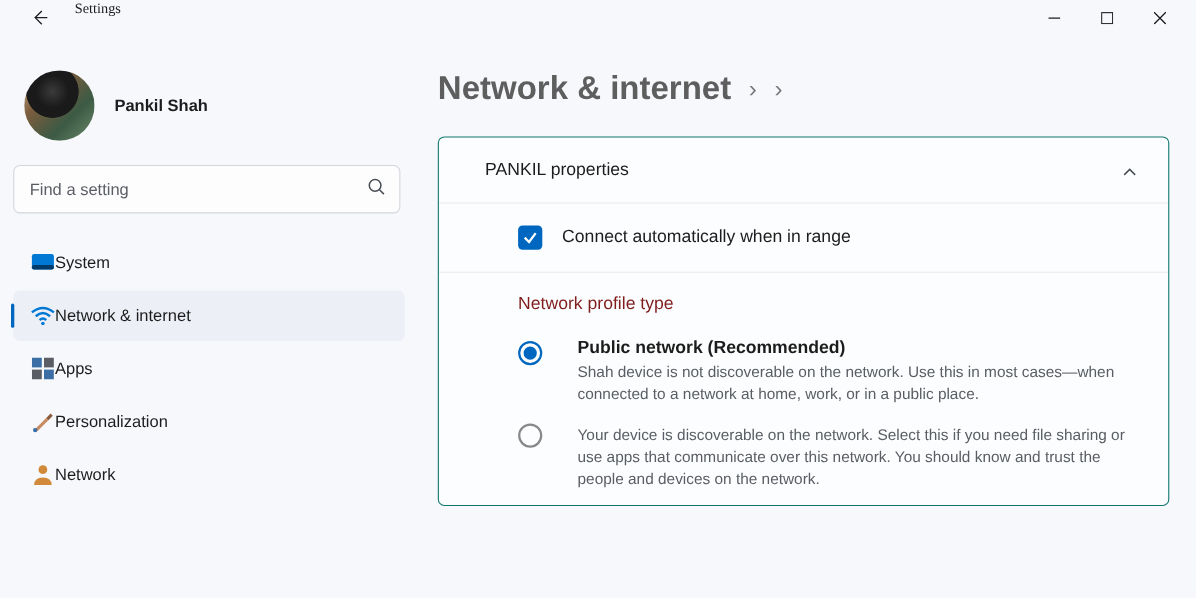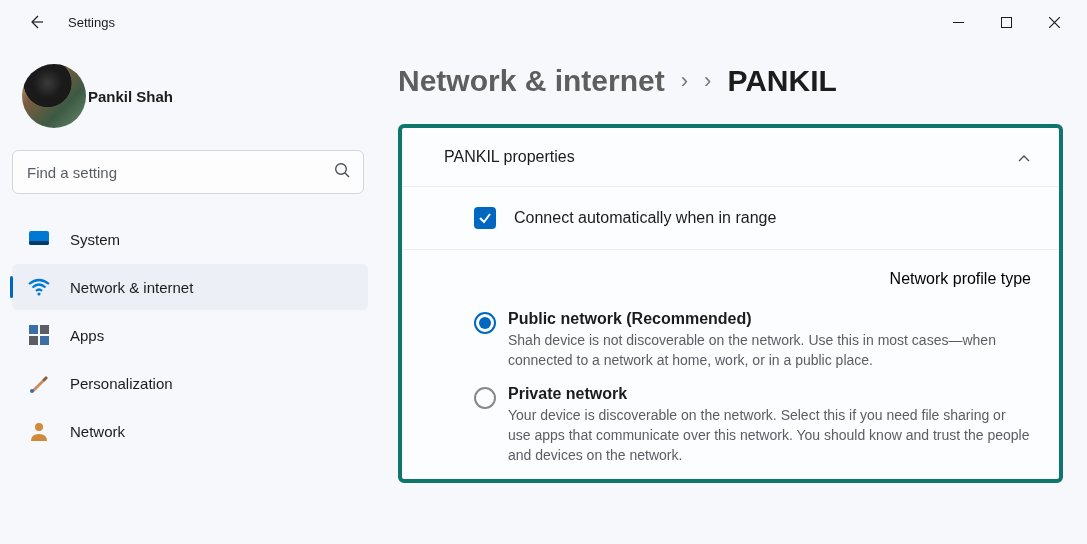--- a/index.html
+++ b/index.html
@@ -7,23 +7,23 @@
     font-family: "Segoe UI", -apple-system, sans-serif;
     background: #f6f8fc;
     color: #1c1c1c;
     width: 1087px;
     height: 544px;
     overflow: hidden;
     position: relative;
   }
   .titlebar {
     display: flex;
-    align-items: center;
     height: 44px;
     padding: 0 10px 0 20px;
+    font-family: Liberation Serif, serif;
   }
   .back-btn {
     width: 32px; height: 32px;
     display: flex; align-items: center; justify-content: center;
     cursor: pointer;
     border-radius: 4px;
   }
   .app-title {
     font-size: 13px;
     margin-left: 16px;
@@ -46,21 +46,21 @@
   .sidebar {
     width: 380px;
     padding: 12px 12px 0 12px;
     flex-shrink: 0;
     overflow: hidden;
     position: relative;
   }
   .user-row {
     display: flex;
     align-items: center;
-    gap: 2px;
+    gap: 18px;
     padding: 8px 10px 18px 10px;
   }
   .avatar {
     width: 64px; height: 64px;
     border-radius: 50%;
     background: radial-gradient(circle at 40% 30%, #3a3a3a 0%, #1a1a1a 25%, #1a1a1a 40%, transparent 41%),
                 linear-gradient(135deg, #d5b896, #7b5c3d, #3c5a44, #6a8a6a);
     background-size: cover;
     flex-shrink: 0;
   }
@@ -86,21 +86,20 @@
   .search-input::placeholder { color: #5a5e64; }
   .search-ic {
     position: absolute;
     right: 14px; top: 50%;
     transform: translateY(-50%);
   }
   .nav { display: flex; flex-direction: column; gap: 2px; position: relative; }
   .nav-item {
     display: flex;
     align-items: center;
-    gap: 20px;
     height: 46px;
     padding: 0 16px;
     border-radius: 6px;
     cursor: pointer;
     font-size: 15px;
     color: #1c1c1c;
     position: relative;
   }
   .nav-item.active { background: #eceff5; }
   .nav-item.active::before {
@@ -133,21 +132,21 @@
     font-weight: 600;
     color: #5e5e5e;
     margin-bottom: 26px;
     flex-wrap: wrap;
   }
   .bc-link { cursor: pointer; }
   .bc-sep { font-size: 22px; color: #787878; font-weight: 400; }
   .bc-current { color: #1c1c1c; }
   .card {
     background: #fcfdfe;
-    border: 4px solid #0f766e;
+    border: 1px solid #0f766e;
     border-radius: 6px;
     overflow: hidden;
   }
   .card-head {
     display: flex;
     align-items: center;
     justify-content: space-between;
     padding: 20px 28px 20px 42px;
     border-bottom: 1px solid #ececf0;
     cursor: pointer;
@@ -166,27 +165,26 @@
     width: 22px; height: 22px;
     border-radius: 4px;
     background: #0067c0;
     display: flex; align-items: center; justify-content: center;
     flex-shrink: 0;
   }
   .row-text { font-size: 16px; }
   .section-title {
     font-size: 16px;
     padding: 20px 28px 10px 72px;
-    color: #000000;
-    text-align: right;
+    color: #7f1d1d;
   }
   .options { display: flex; flex-direction: column; gap: 14px; padding: 12px 28px 14px 72px; }
   .opt {
     display: flex;
-    gap: 12px;
+    gap: 32px;
     cursor: pointer;
   }
   .radio {
     width: 22px; height: 22px;
     border-radius: 50%;
     border: 2px solid #888;
     flex-shrink: 0;
     margin-top: 2px;
     position: relative;
   }
@@ -304,21 +302,20 @@
       </div>
       <div class="side-scroll"></div>
     </nav>
   </aside>
 
   <main class="main">
     <div class="breadcrumbs">
       <span class="bc-link">Network &amp; internet</span>
       <span class="bc-sep">›</span>
       <span class="bc-sep">›</span>
-      <span class="bc-current">PANKIL</span>
     </div>
 
     <div class="card">
       <div class="card-head">
         <span class="card-title">PANKIL properties</span>
         <span class="chev">
           <svg width="14" height="14" viewBox="0 0 14 14">
               <path d="M2 5 L7 10 L12 5" stroke="#4a4f56" stroke-width="1.4" fill="none"></path>
             </svg>
         </span>
@@ -340,21 +337,20 @@
           <div class="opt">
             <div class="radio selected"></div>
             <div>
               <div class="opt-title">Public network (Recommended)</div>
               <div class="opt-desc">Shah device is not discoverable on the network. Use this in most cases—when connected to a network at home, work, or in a public place.</div>
             </div>
           </div>
           <div class="opt">
             <div class="radio"></div>
             <div>
-              <div class="opt-title">Private network</div>
               <div class="opt-desc">Your device is discoverable on the network. Select this if you need file sharing or use apps that communicate over this network. You should know and trust the people and devices on the network.</div>
             </div>
           </div>
         </div>
       </div>
     </div>
   </main>
 </div>
 
 </body></html>

